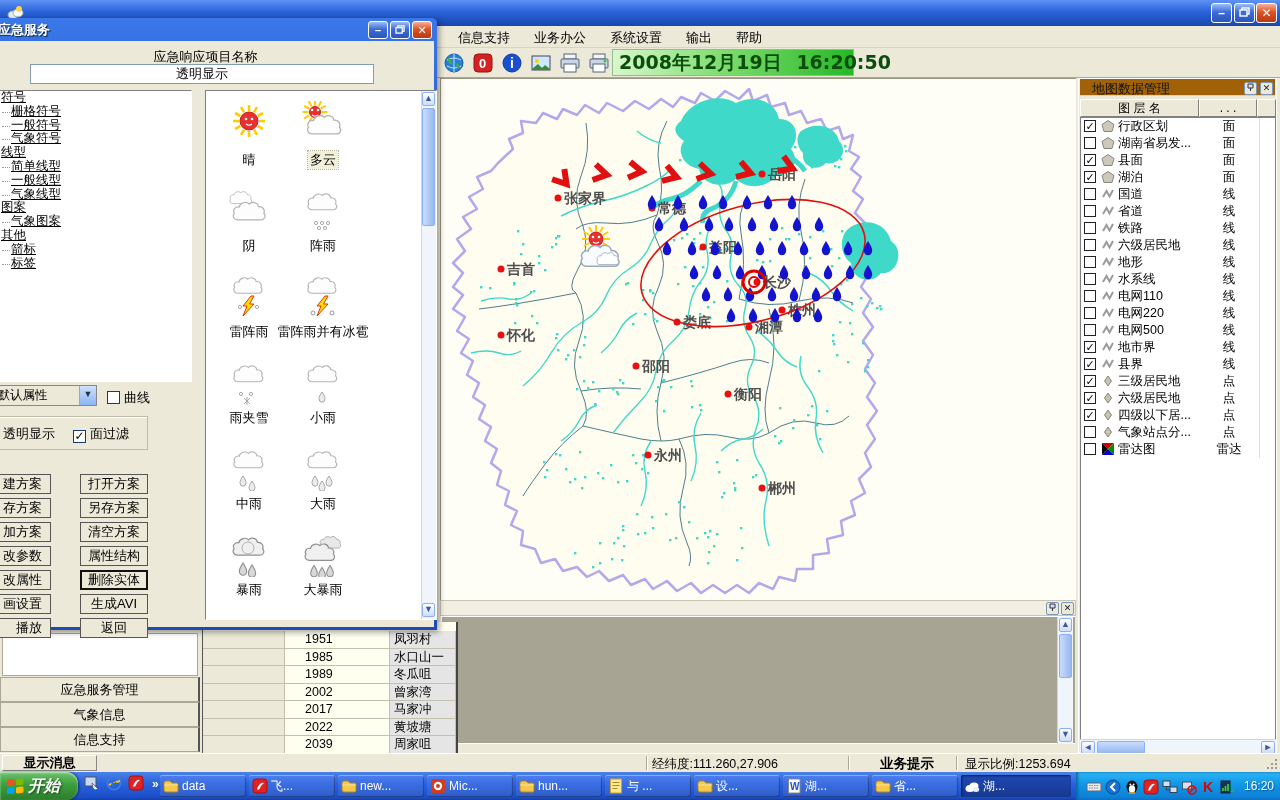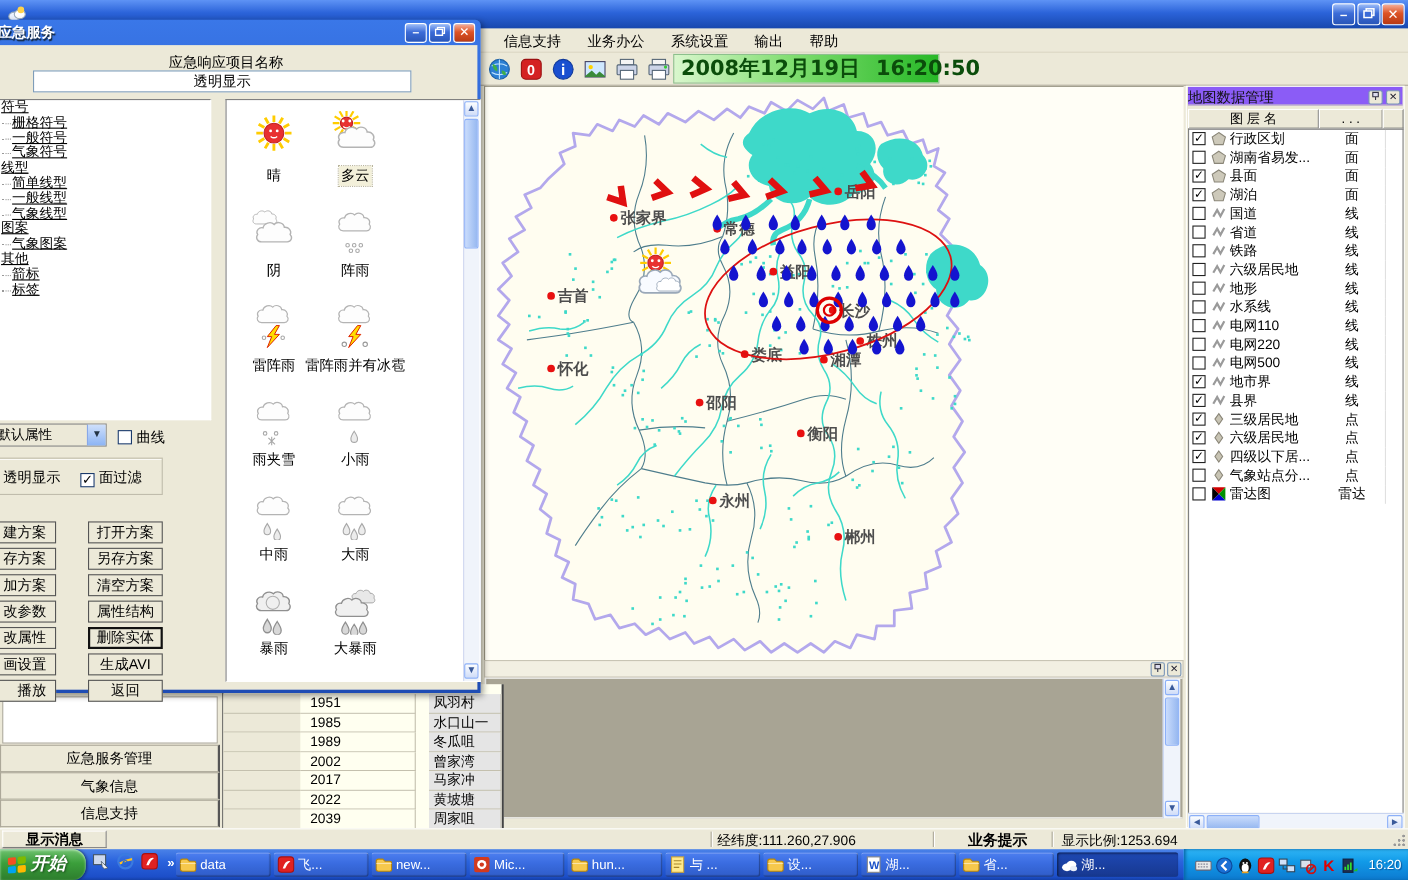--- a/index.html
+++ b/index.html
@@ -31,29 +31,29 @@
 .vscroll{position:absolute;width:16px;background:#f0f4fb;border-left:1px solid #c8d4f0}
 .hscroll{position:absolute;height:16px;background:#f0f4fb;border-top:1px solid #c8d4f0}
 .sbtn{position:absolute;background:linear-gradient(#fdfefe,#cfdcf8);border:1px solid #8cb0f8;border-radius:2px;color:#3a5a9a;font-size:9px;text-align:center}
 .sthumb{position:absolute;background:linear-gradient(90deg,#cadcfc,#96b8f0);border:1px solid #8cb0f8;border-radius:2px}
 .sthumb.h{background:linear-gradient(#cadcfc,#96b8f0)}
 
 #table-frag{left:202px;top:622px;width:256px;height:131px;background:#fffff0;border-left:1px solid #555;border-right:2px solid #444;z-index:3;overflow:hidden}
 .trow{position:absolute;left:0;width:253px;height:17.5px;font-size:12.5px}
 .tc{position:absolute;top:0;height:17.5px;border-right:1px solid #c4c0ae;border-bottom:1px solid #c4c0ae;line-height:17px;overflow:hidden}
 .tc.h{left:0;width:82px;background:#ece9d8}
-.tc.n{left:70px;width:105px;background:#fffff0;padding-left:9px}
+.tc.n{left:82px;width:105px;background:#fffff0;padding-left:20px}
 .tc.m{left:187px;width:66px;background:#e5e5e5;padding-left:4px}
 
 #left-stack{left:0;top:630px;width:202px;height:123px;background:#ece9d8;z-index:2}
 #ls-white{position:absolute;left:2px;top:3px;width:196px;height:43px;background:#fff;border:1px solid #aca899}
 .stack-btn{position:absolute;left:0;width:200px;height:25px;background:#ece9d8;border:1px solid #aca899;border-right:2px solid #555;text-align:center;line-height:23px;font-size:13px}
 
 #right-panel{left:1078px;top:78px;width:199px;height:675px;background:#ece9d8;border:1px solid #fff;z-index:2}
-#rp-title{position:absolute;left:1px;top:0;width:195px;height:17px;font-size:13px;padding:1px 0;color:#111;background:#8b5cf6;border-bottom:1px solid #d4d0c0}
+#rp-title{position:absolute;left:1px;top:0;width:195px;height:17px;font-size:13px;padding:1px 12px;color:#111;background:#a16207;border-bottom:1px solid #d4d0c0}
 .rp-h{position:absolute;top:20px;height:18px;background:#ece9d8;border:1px solid;border-color:#fff #808080 #808080 #fff;text-align:center;font-size:12px;line-height:16px;overflow:hidden}
 #rp-list{position:absolute;left:1px;top:38px;width:196px;height:622px;background:#fff;border:1px solid #808080;border-bottom:none;overflow:hidden}
 .lrow{position:relative;height:17px;line-height:17px;font-size:12.5px;white-space:nowrap}
 .lrow .cb{position:absolute;left:3px;top:2px;width:12px;height:12px;background:#fff;border:1px solid #222;font-size:11px;line-height:11px;font-weight:bold;text-align:center;color:#000}
 .lrow .lic{position:absolute;left:20px;top:1px;width:14px;height:14px}
 .lrow .lname{position:absolute;left:37px;top:0}
 .lrow .ltype{position:absolute;left:120px;top:0;width:56px;text-align:center}
 .lrow .ldiv{position:absolute;left:178px;top:0;height:17px;border-left:1px solid #e0e0e0}
 
 #statusbar{left:0;top:753px;width:1280px;height:19px;background:#ece9d8;border-top:1px solid #fff;z-index:4;font-size:12.5px}

